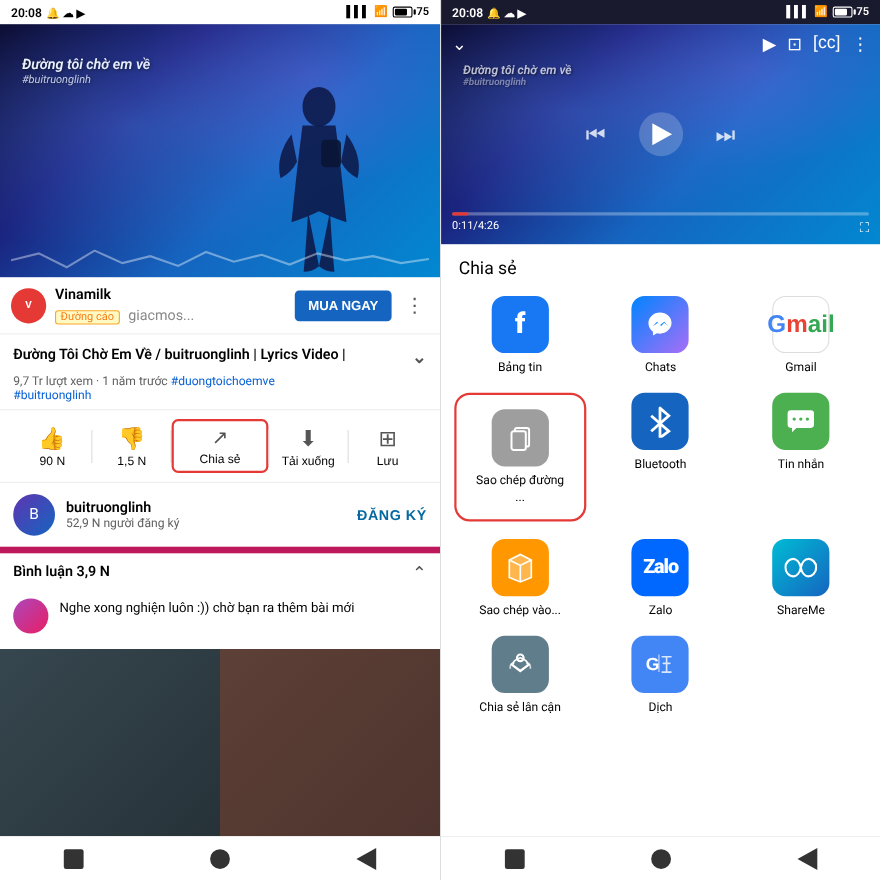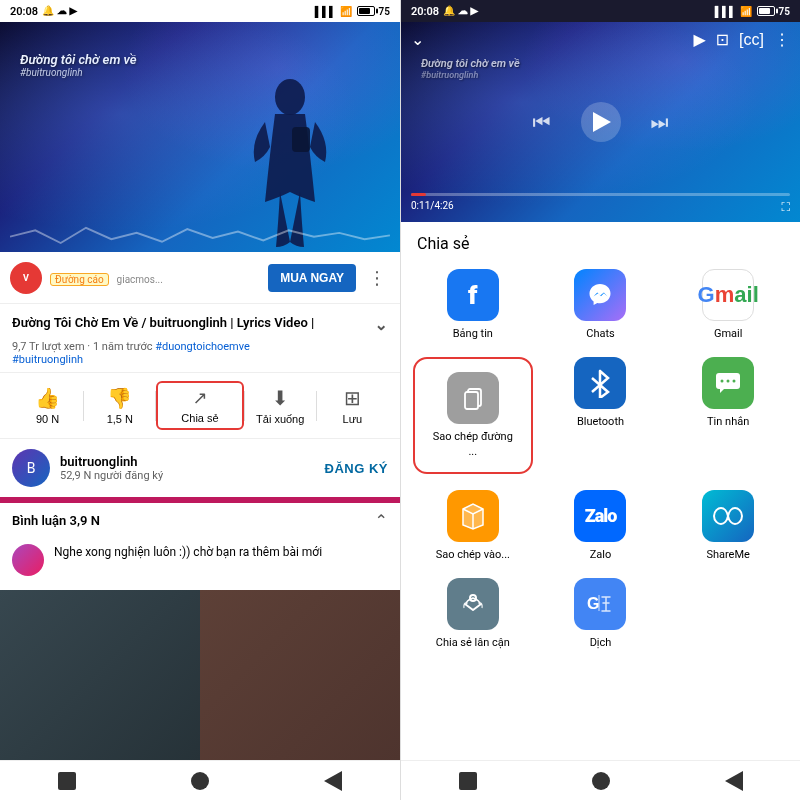--- a/index.html
+++ b/index.html
@@ -21,21 +21,21 @@
       padding: 4px 10px;
       background: #fff;
       height: 22px;
       font-size: 11px;
       font-weight: 600;
     }
     .status-bar.dark {
       background: #1a1a2e;
       color: #fff;
     }
-    .status-left { display: flex; align-items: flex-start; gap: 4px; }
+    .status-left { display: flex; align-items: flex-end; gap: 4px; }
     .status-right { display: flex; align-items: center; gap: 4px; font-size: 10px; }
     .battery-icon {
       display: inline-block;
       width: 18px; height: 10px;
       border: 1.5px solid currentColor;
       border-radius: 2px;
       position: relative;
     }
     .battery-icon::after {
       content: '';
@@ -122,21 +122,21 @@
     .ad-tag {
       font-size: 10px;
       background: #fff9c4;
       color: #f57f17;
       border: 1px solid #f9a825;
       border-radius: 3px;
       padding: 0 4px;
       display: inline-block;
       margin-right: 4px;
     }
-    .ad-sub { font-size: 10px; color: #888; }
+    .ad-sub { font-size: 13px; color: #888; }
     .buy-btn {
       background: #1565c0;
       color: #fff;
       border: none;
       padding: 7px 12px;
       border-radius: 4px;
       font-size: 12px;
       font-weight: 700;
       cursor: pointer;
     }
@@ -558,20 +558,21 @@
     <div style="position:absolute;bottom:8px;left:10px;right:10px;height:20px;opacity:0.4;">
       <svg viewBox="0 0 300 20" xmlns="http://www.w3.org/2000/svg">
         <polyline points="0,10 20,5 40,15 60,3 80,12 100,7 120,14 140,4 160,11 180,6 200,13 220,5 240,10 260,7 280,12 300,9" stroke="#fff" fill="none" stroke-width="1.5"></polyline>
       </svg>
     </div>
   </div>
 
   <div class="ad-bar">
     <div class="ad-logo">V</div>
     <div class="ad-info">
+      <div class="ad-name">Vinamilk</div>
       <div>
         <span class="ad-tag">Đường cáo</span>
         <span class="ad-sub">giacmos...</span>
       </div>
     </div>
     <button class="buy-btn">MUA NGAY</button>
     <button class="more-btn">⋮</button>
   </div>
 
   <div class="video-info">

